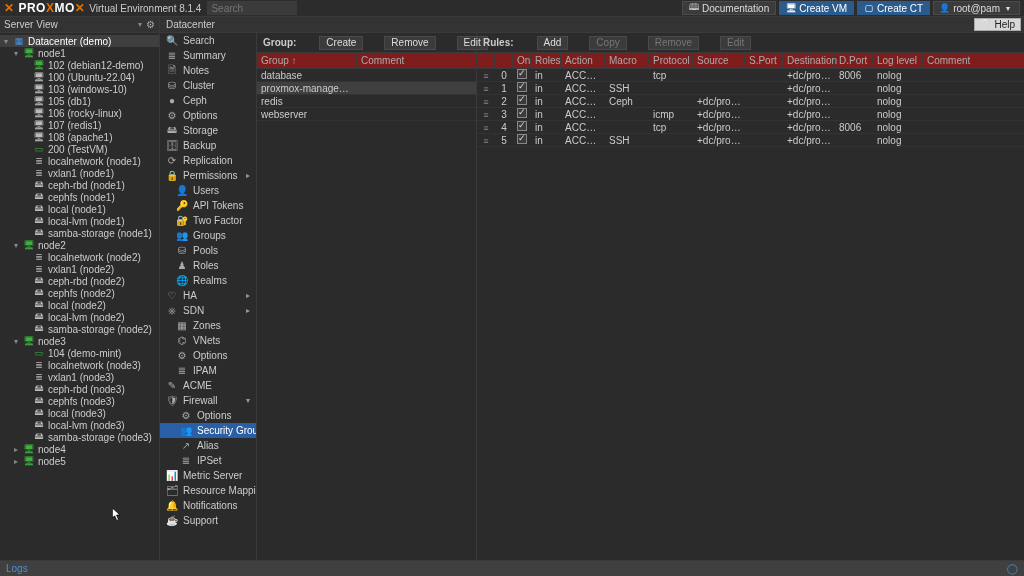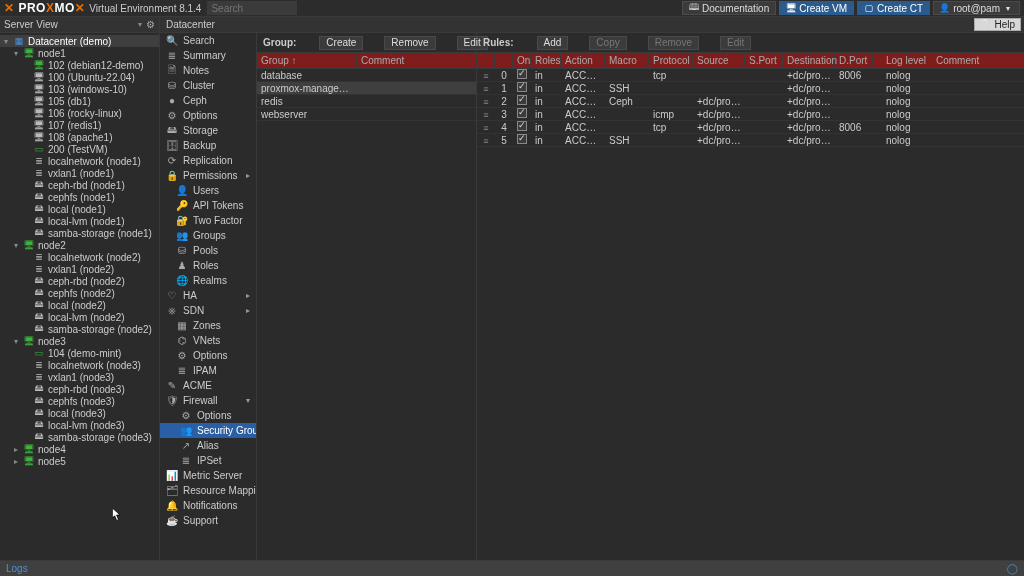--- a/index.html
+++ b/index.html
@@ -70,21 +70,21 @@
 .rc-n  { width:18px; text-align:center;}
 .rc-on { width:18px; text-align:center;}
 .rc-t  { width:30px;}
 .rc-a  { width:44px;}
 .rc-m  { width:44px;}
 .rc-p  { width:44px;}
 .rc-s  { width:52px;}
 .rc-sp { width:38px;}
 .rc-d  { width:52px;}
 .rc-dp { width:38px;}
-.rc-l  { width:50px;margin-left:9px;}
+.rc-l  { width:50px;}
 .rc-c  { flex:1;}
 .chk { display:inline-block; width:10px; height:10px; border:1px solid #888; background:#3b3b3b; position:relative;}
 .chk.on::after { content:"✓"; position:absolute; top:-2px; left:0; font-size:9px; color:#ddd;}
 .hamb{color:#888;font-size:9px;}
 
 
 .footer { height:16px; display:flex; align-items:center; padding:0 6px; background:#404040; border-top:1px solid #3a3a3a;}
 .footer a { color:#4a90d9; font-size:10px; text-decoration:none;}
 .footer .circ { margin-left:auto; color:#4a90d9; font-size:10px;}
 

